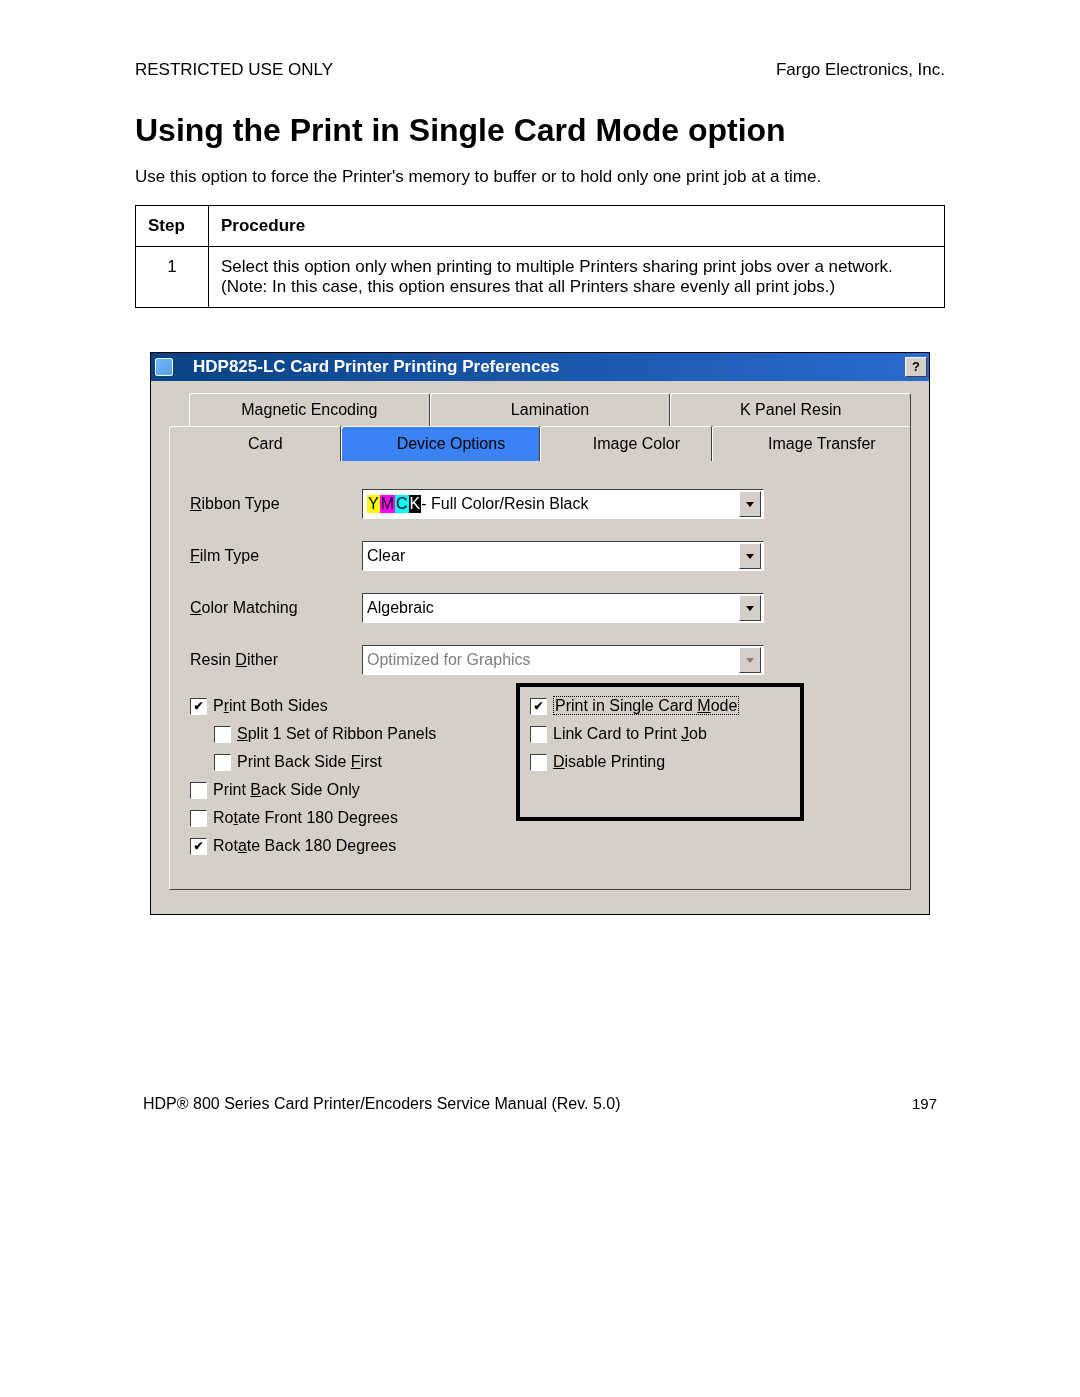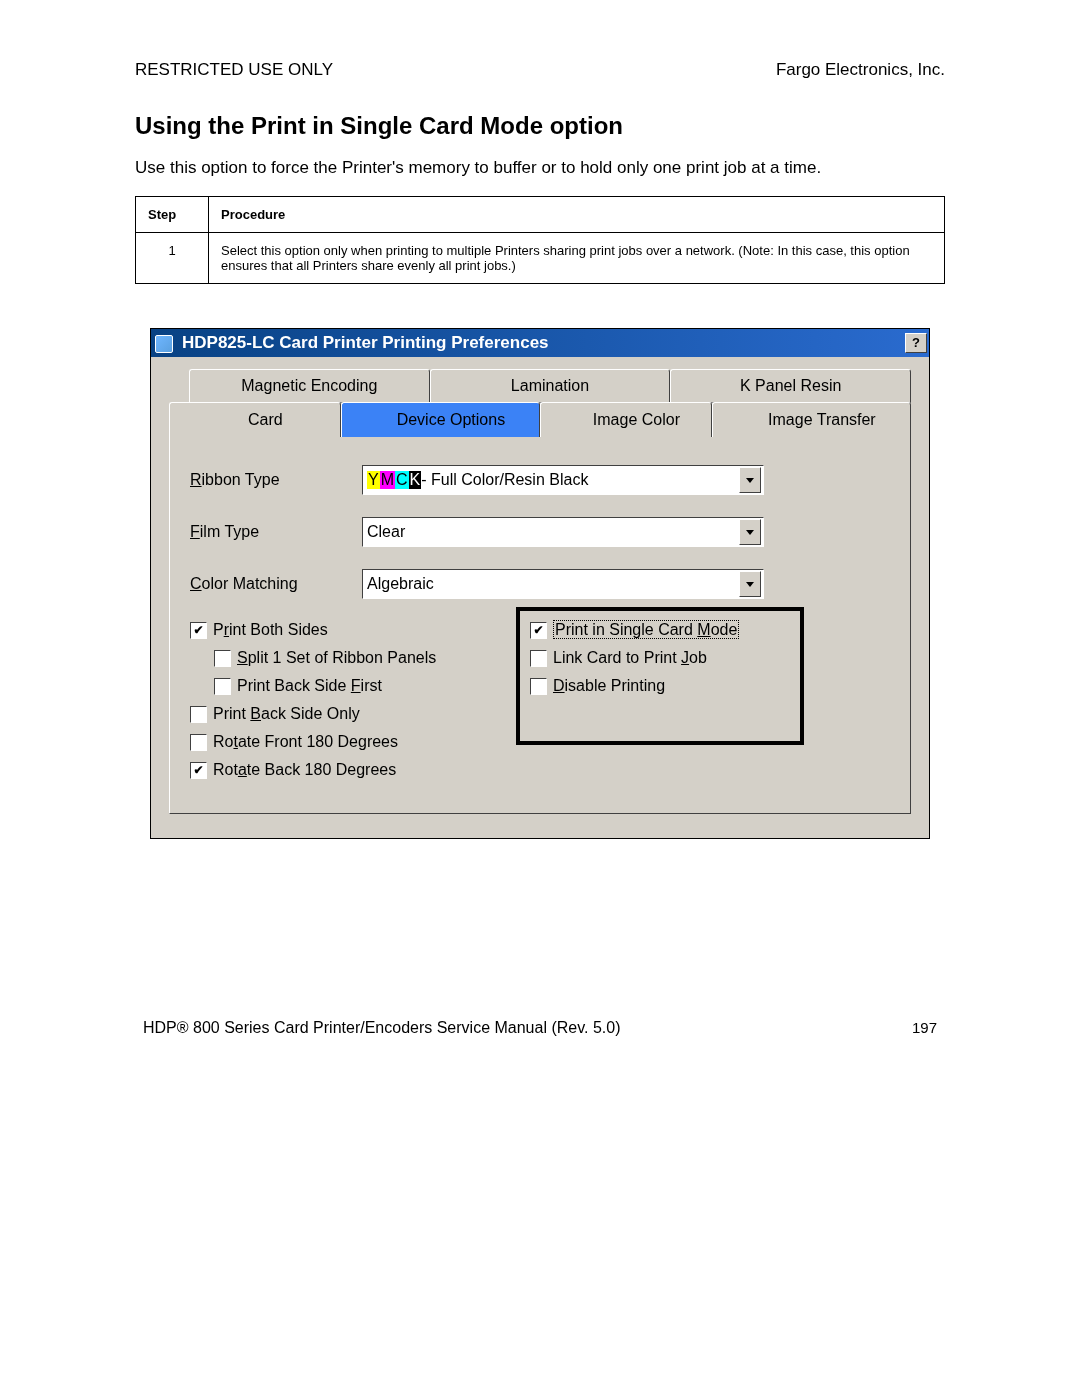--- a/index.html
+++ b/index.html
@@ -13,33 +13,33 @@
   .page {
     padding: 60px 135px 40px 135px;
   }
   .header-row {
     display: flex;
     justify-content: space-between;
     font-size: 17px;
     margin-bottom: 32px;
   }
   h2.section-title {
-    font-size: 24px;
+    font-size: 32px;
     font-weight: bold;
     margin: 0 0 18px 0;
   }
   .intro {
     font-size: 17px;
     margin-bottom: 18px;
   }
   table.steps {
     border-collapse: collapse;
     width: 100%;
     margin-bottom: 44px;
-    font-size: 13px;
+    font-size: 17px;
   }
   table.steps th, table.steps td {
     border: 1px solid #000;
     padding: 10px 12px;
     text-align: left;
     vertical-align: top;
   }
   table.steps th {
     font-weight: bold;
   }
@@ -60,21 +60,21 @@
     align-items: center;
     justify-content: space-between;
     height: 28px;
     background: linear-gradient(to right, #084284, #2a6bcf);
     color: #fff;
     font-family: Tahoma, Arial, sans-serif;
     font-weight: bold;
     font-size: 17px;
     padding: 0 2px 0 4px;
   }
-  .title-left { display: flex; align-items: flex-end; gap: 9px; }
+  .title-left { display: flex; align-items: center; gap: 20px; }
   .title-icon {
     width: 16px; height: 16px;
     display: inline-block;
     background: linear-gradient(135deg,#6fb6ff,#5aa0e0);
     border: 1px solid #fff;
     border-radius: 2px;
   }
   .help-btn {
     width: 20px; height: 18px;
     background: #d4d0c8;
@@ -306,20 +306,31 @@
           <div class="combo">
             <span class="combo-text">Algebraic</span>
             <span class="combo-btn">
                 <svg viewBox="0 0 8 5">
                   <path d="M0 0h8L4 5z" fill="#000"></path>
                 </svg>
               </span>
           </div>
         </div>
 
+        <div class="form-row">
+          <span class="form-label"><span>Resin </span><span class="underline-key">D</span><span>ither</span></span>
+          <div class="combo disabled">
+            <span class="combo-text">Optimized for Graphics</span>
+            <span class="combo-btn">
+                <svg viewBox="0 0 8 5">
+                  <path d="M0 0h8L4 5z" fill="#808080"></path>
+                </svg>
+              </span>
+          </div>
+        </div>
 
         <div class="check-cols">
           <div class="check-col-left" id="left-checks">
               <div class="chk-row">
                 <span class="chk">✔</span>
                 <span><span>P</span><span class="underline-key">r</span><span>int Both Sides</span></span>
               </div>
               <div class="chk-row indent">
                 <span class="chk"></span>
                 <span><span></span><span class="underline-key">S</span><span>plit 1 Set of Ribbon Panels</span></span>

